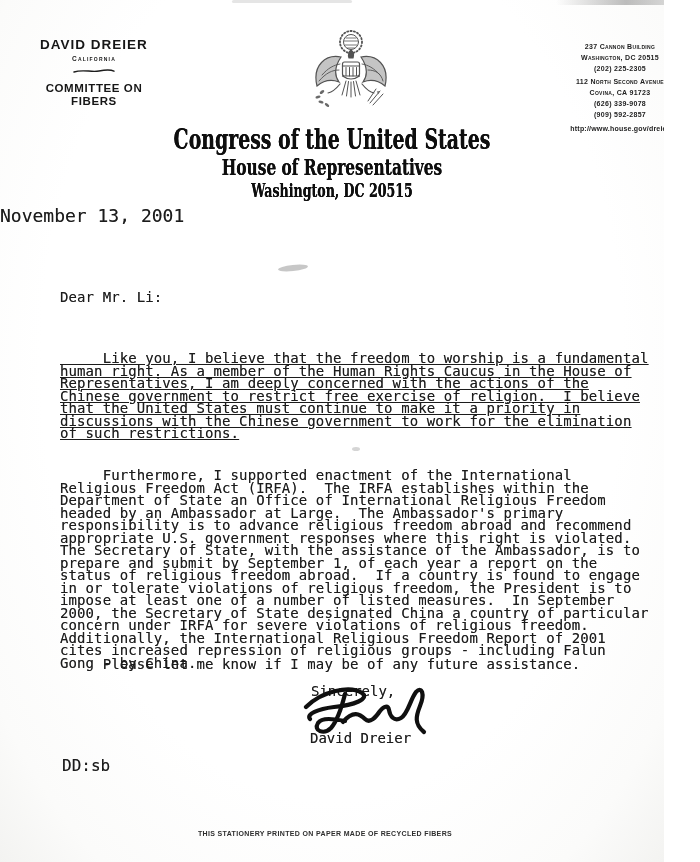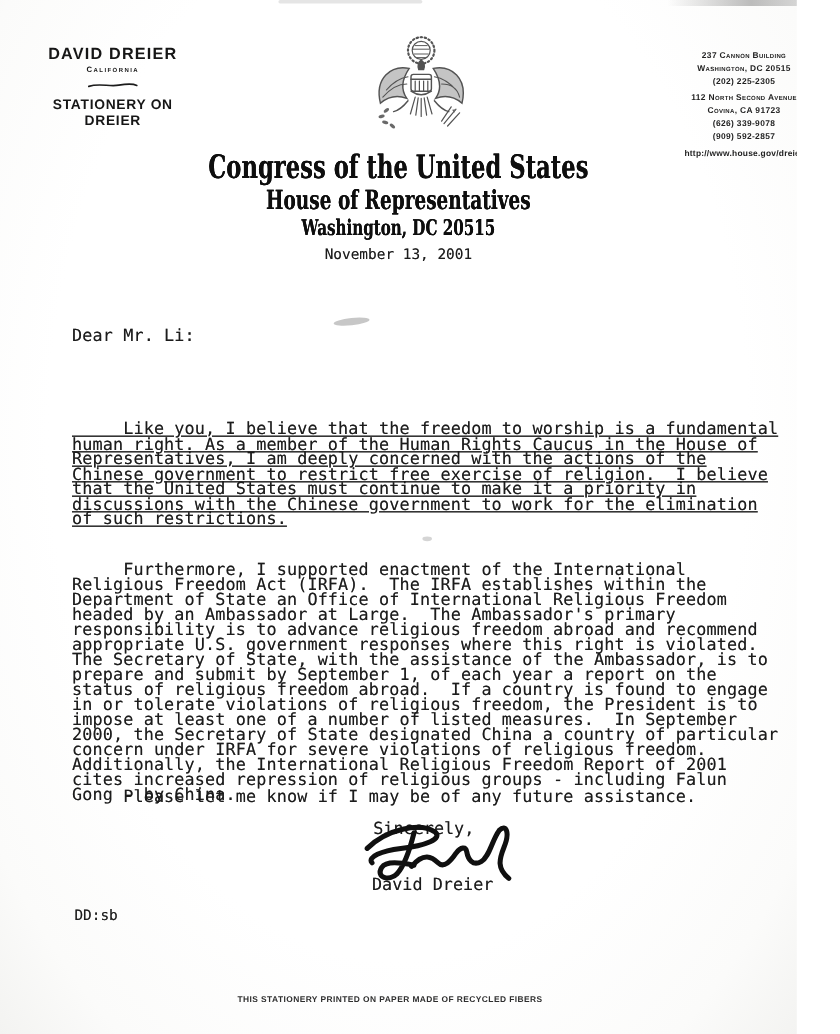--- a/index.html
+++ b/index.html
@@ -24,32 +24,32 @@
   .masthead{position:absolute;left:0;right:0;top:126px;text-align:center;
             font-family:"DejaVu Serif", serif;font-weight:700;color:#0e0e0e;}
   .mh{transform:scaleX(.7);transform-origin:50% 50%;white-space:nowrap;
       text-shadow:0 0 .6px #000;}
   .mh1{font-size:27px;line-height:28px;}
   .mh2{font-size:22px;line-height:24px;margin-top:1px;}
   .mh3{font-size:18px;line-height:20px;margin-top:2px;}
   
   .mono{font-family:"DejaVu Sans Mono", monospace;color:#1c1c1c;
         text-shadow:0 0 .4px rgba(20,20,20,.55);}
-  .date{position:absolute;left:0;right:0;top:205px;text-align:center;font-size:12px;}
+  .date{position:absolute;left:0;right:0;top:205px;text-align:left;font-size:18px;}
   .bodytext{position:absolute;left:60px;width:606px;margin:0;
             font-size:14px;line-height:12.5px;white-space:pre;letter-spacing:.1px;}
-  .salutation{top:274px;}
+  .salutation{top:291px;}
   .p0{top:317px;}
   .p1{top:352px;text-decoration:underline;}
   .p2{top:469px;}
   .p3{top:658px;}
   .closing{position:absolute;left:311px;top:683px;font-size:14px;}
   .signature{position:absolute;left:298px;top:686px;}
   .typed-name{position:absolute;left:310px;top:730px;font-size:14px;}
-  .ref{position:absolute;left:62px;top:756px;font-size:12px;}
+  .ref{position:absolute;left:62px;top:756px;font-size:16px;}
   
   .footer{position:absolute;left:0;right:14px;top:830px;text-align:center;
           font-size:7px;font-weight:700;letter-spacing:.35px;color:#2e2e2e;
           font-family:"Liberation Sans", sans-serif;}
   
   .artifact{position:absolute;pointer-events:none;}
   .streak-top{left:556px;top:0;width:140px;height:5px;border-radius:3px;
               background:linear-gradient(to right,rgba(120,120,120,.0),rgba(110,110,110,.45),rgba(140,140,140,.15));}
   .streak-top2{left:232px;top:0;width:120px;height:3px;border-radius:2px;background:rgba(150,150,150,.25);}
   .smudge1{left:278px;top:265px;width:30px;height:6px;border-radius:50%;
@@ -66,22 +66,22 @@
   <div class="artifact smudge1"></div>
   <div class="artifact smudge2"></div>
 
   <div class="lh-left">
     <div class="lh-name">DAVID DREIER</div>
     <div class="lh-state">California</div>
     <svg class="lh-rule" width="44" height="6" viewBox="0 0 44 6">
       <path d="M2 4 C11 1 19 4.5 27 3 S40 2.2 42 3.2" fill="none" stroke="#1c1c1c" stroke-width="1.4" stroke-linecap="round"></path>
     </svg>
     <div class="lh-committee">
-      <div>STATIONERY ON</div>
-      <div>DREIER</div>
+      <div>COMMITTEE ON</div>
+      <div>FIBERS</div>
     </div>
   </div>
 
   <div class="seal">
     <svg width="90" height="100" viewBox="0 0 90 100">
       <g fill="none" stroke="#3c3c3c" stroke-width="1.2" stroke-linecap="round">
         <circle cx="45" cy="13" r="11" stroke-dasharray="1.2 2.2" stroke-width="1.8"></circle>
         <circle cx="45" cy="13" r="7.5" stroke-width="1"></circle>
         <path d="M40 9 h10 M38.5 12 h13 M39 16 h12 M41.5 19 h7" stroke-width=".8"></path>
         <path d="M45 21 c-2.5 2 -3 5 -2 8 l4 0 c1 -3 .8 -6 -2 -8 z" fill="#3c3c3c"></path>

